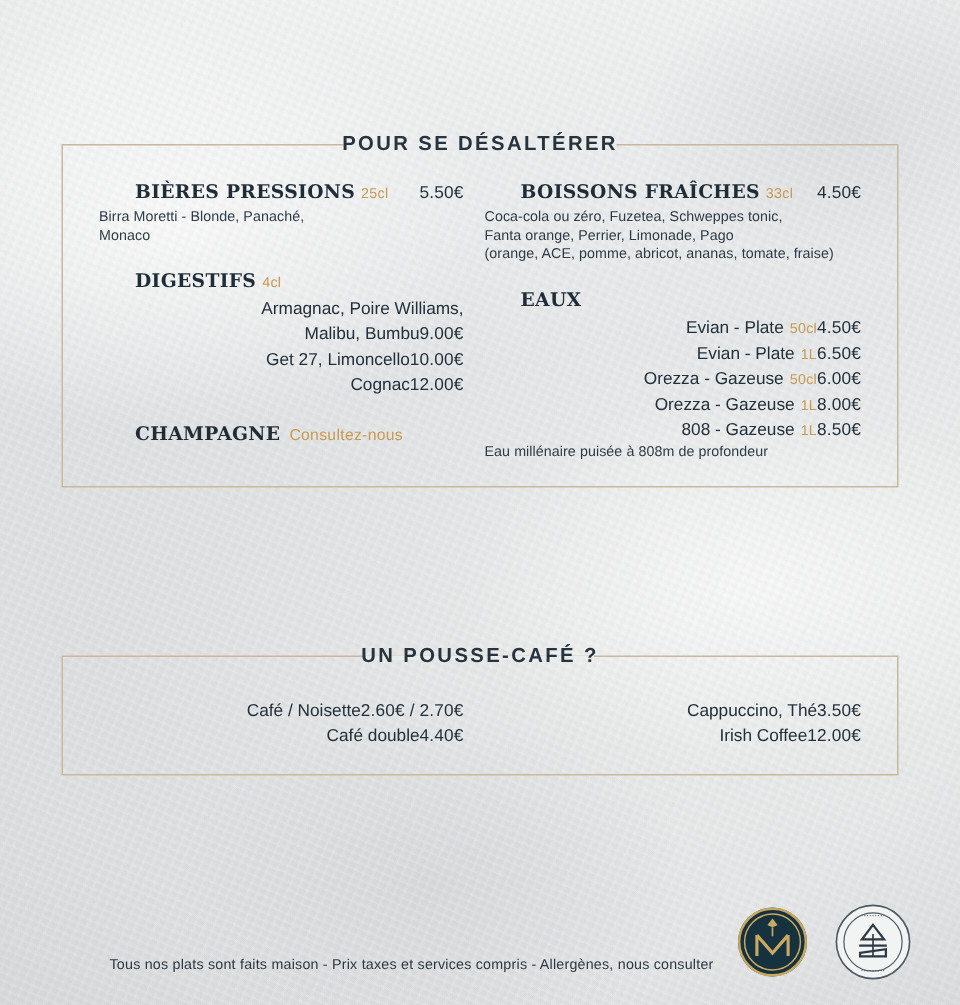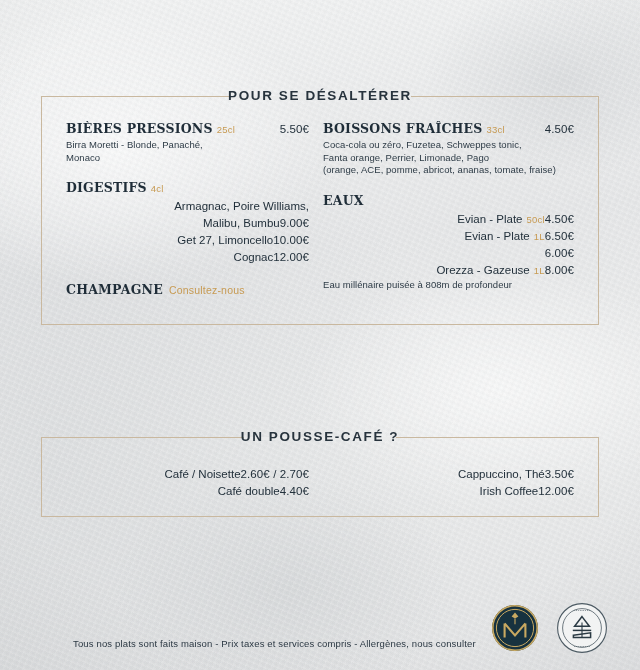--- a/index.html
+++ b/index.html
@@ -91,20 +91,21 @@
     justify-content: space-between;
   }
   .grp-name {
     font-family: "DejaVu Serif", serif;
     font-weight: 700;
     font-size: 12.5px;
     letter-spacing: 0.2px;
     color: #1f2d38;
     text-transform: uppercase;
     white-space: nowrap;
+    margin-left: 24px;
   }
   .vol {
     font-size: 9.5px;
     color: #c79a52;
     margin-left: 4px;
     font-family: "Liberation Sans", sans-serif;
     letter-spacing: 0.2px;
     font-weight: 400;
   }
   .accent-note {
@@ -240,25 +241,30 @@
           <div style="margin-top:2px;">
             <div class="row">
               <span class="row-label"><span>Evian - Plate</span><span class="vol">50cl</span></span>
               <span class="price">4.50€</span>
             </div>
             <div class="row">
               <span class="row-label"><span>Evian - Plate</span><span class="vol">1L</span></span>
               <span class="price">6.50€</span>
             </div>
             <div class="row">
+              <span class="row-label"><span>Orezza - Gazeuse</span><span class="vol">50cl</span></span>
               <span class="price">6.00€</span>
             </div>
             <div class="row">
               <span class="row-label"><span>Orezza - Gazeuse</span><span class="vol">1L</span></span>
               <span class="price">8.00€</span>
+            </div>
+            <div class="row">
+              <span class="row-label"><span>808 - Gazeuse</span><span class="vol">1L</span></span>
+              <span class="price">8.50€</span>
             </div>
           </div>
           <div class="desc" style="margin-top:0;">Eau millénaire puisée à 808m de profondeur</div>
         </div>
       </div>
 
     </div>
   </div>
 
   <div class="section" style="left:41px; top:437px; width:558px; height:80px;">

